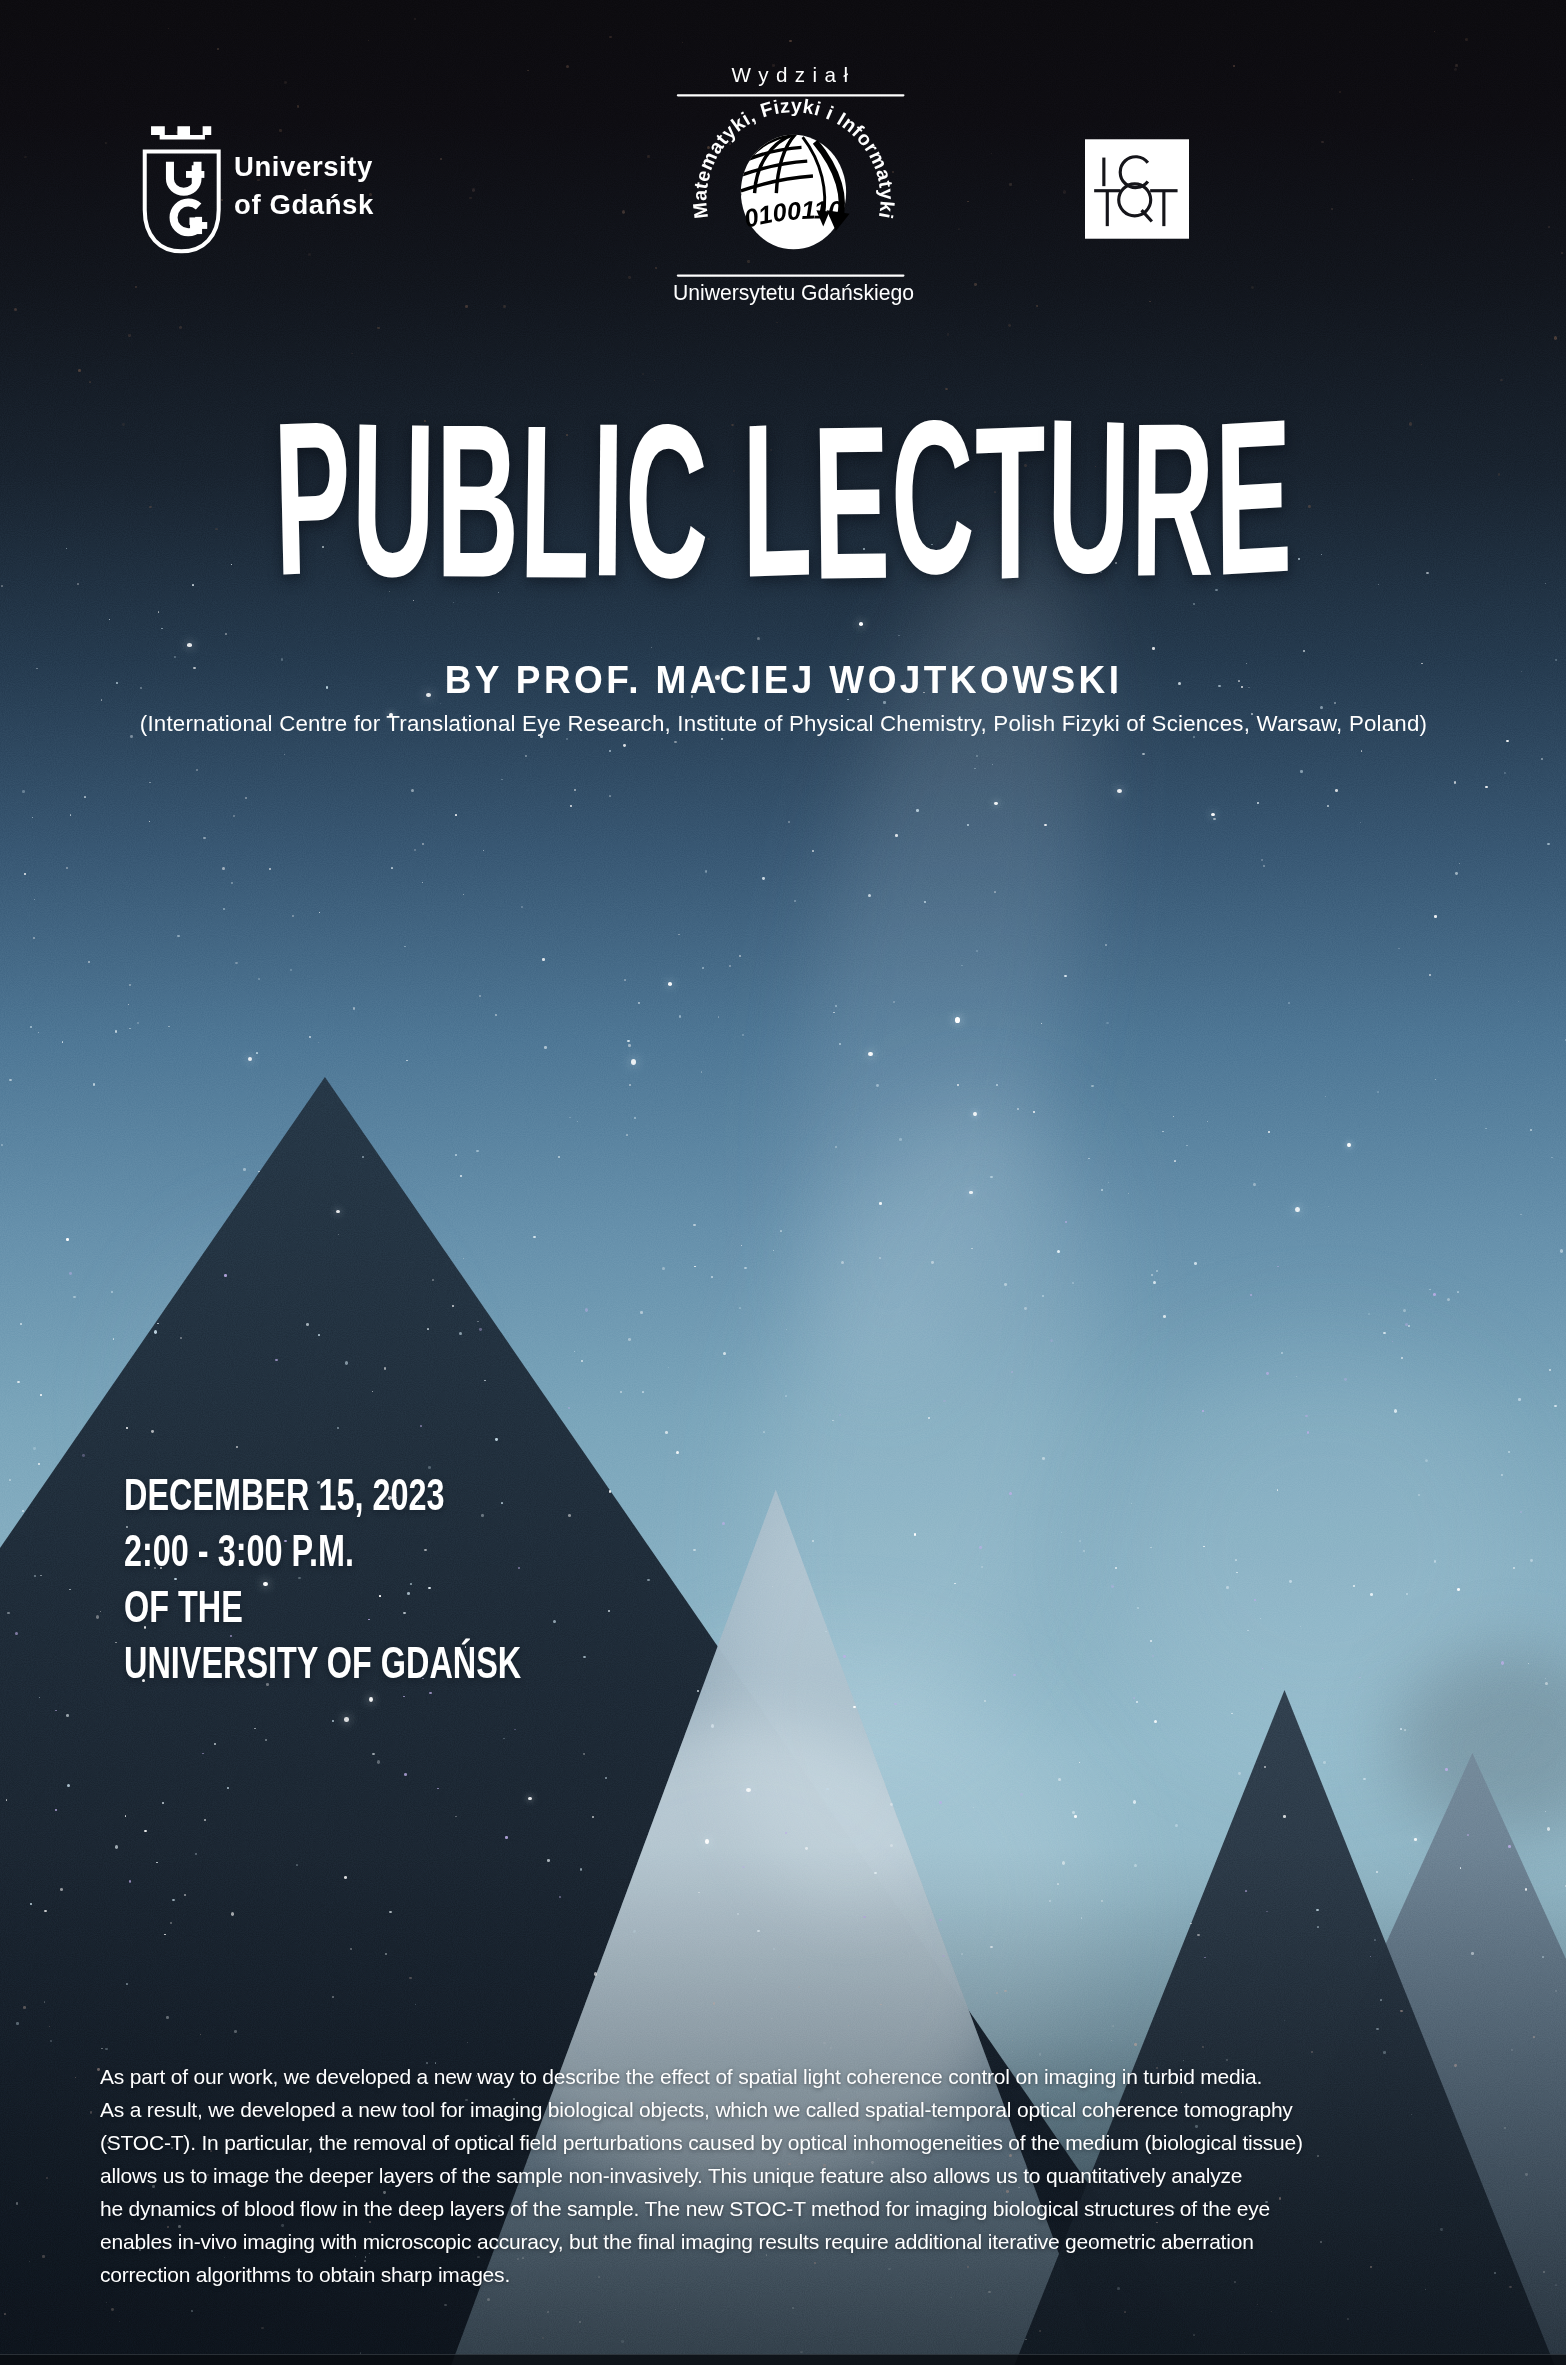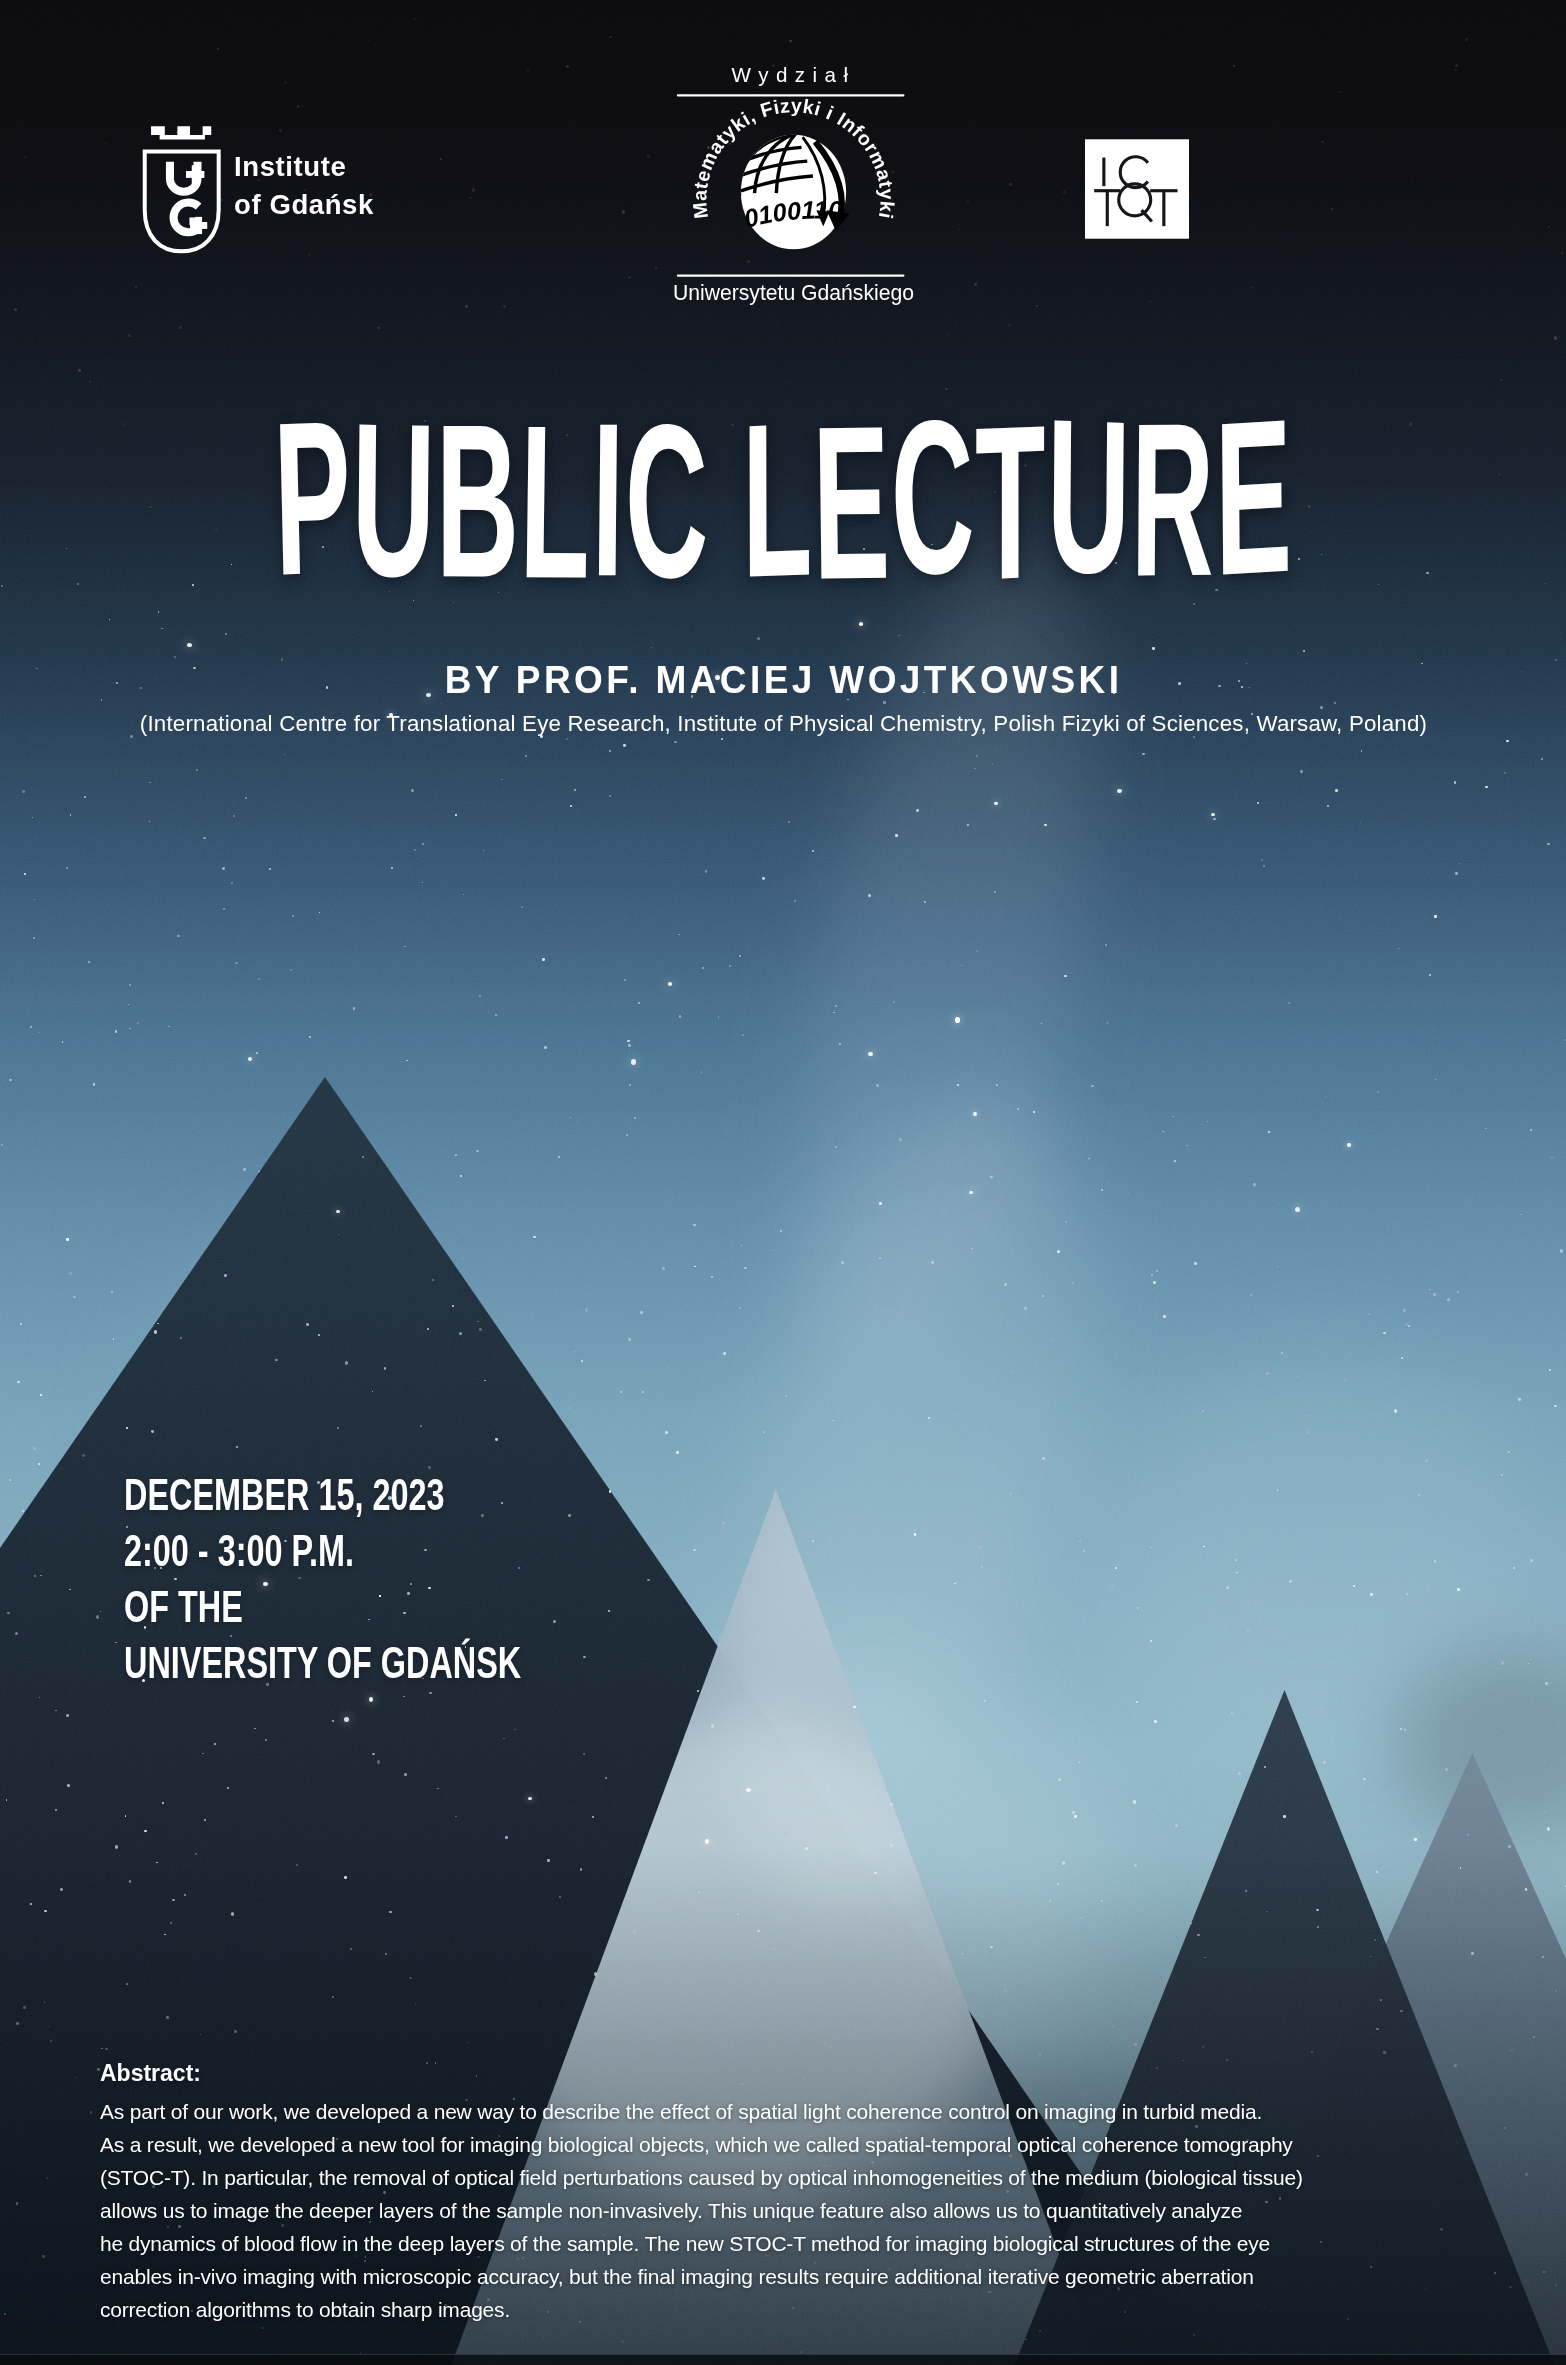--- a/index.html
+++ b/index.html
@@ -992,21 +992,21 @@
       <path fill="none" stroke="#fff" stroke-width="7" d="M8,48 H137 V150 C137,196 110,222 72,222 C34,222 8,196 8,150 Z"></path>
       <path fill="none" stroke="#fff" stroke-width="14" d="M52,66 V96 A24,22 0 0 0 100,96 V66"></path>
       <rect fill="#fff" x="90" y="72" width="12" height="32"></rect>
         <rect fill="#fff" x="80" y="82" width="32" height="12"></rect>
       <path fill="none" stroke="#fff" stroke-width="14" d="M102,144 A26,26 0 1 0 102,182"></path>
       <rect fill="#fff" x="86" y="163" width="18" height="13"></rect>
       <rect fill="#fff" x="96" y="162" width="12" height="30"></rect>
         <rect fill="#fff" x="87" y="171" width="30" height="12"></rect>
     </svg>
     <div class="ug-name">
-      <div>Institute</div>
+      <div>University</div>
       <div>of Gdańsk</div>
     </div>
 
     <svg class="faculty-emblem" width="275" height="309" viewBox="0 0 480 540">
       <defs>
         <path id="arcPath" d="M101,310 A152,152 0 1 1 379,310" fill="none"></path>
         <path id="binPath" d="M160,298 Q240,278 322,283" fill="none"></path>
         <clipPath id="globeClip">
             <ellipse cx="240" cy="236" rx="92" ry="100"></ellipse>
           </clipPath>
@@ -1064,21 +1064,20 @@
 
 
     <div class="details">
       <div class="detail-line"><span>DECEMBER 15, 2023</span></div>
       <div class="detail-line"><span>2:00 - 3:00 P.M.</span></div>
       <div class="detail-line"><span>OF THE</span></div>
       <div class="detail-line"><span>UNIVERSITY OF GDAŃSK</span></div>
     </div>
 
     <div class="abstract">
-      <div class="abstract-label">Abstract:</div>
       <div class="abstract-text">As part of our work, we developed a new way to describe the effect of spatial light coherence control on imaging in turbid media.
 As a result, we developed a new tool for imaging biological objects, which we called spatial-temporal optical coherence tomography
 (STOC-T). In particular, the removal of optical field perturbations caused by optical inhomogeneities of the medium (biological tissue)
 allows us to image the deeper layers of the sample non-invasively. This unique feature also allows us to quantitatively analyze
 he dynamics of blood flow in the deep layers of the sample. The new STOC-T method for imaging biological structures of the eye
 enables in-vivo imaging with microscopic accuracy, but the final imaging results require additional iterative geometric aberration
 correction algorithms to obtain sharp images.</div>
     </div>
 
   </div>

